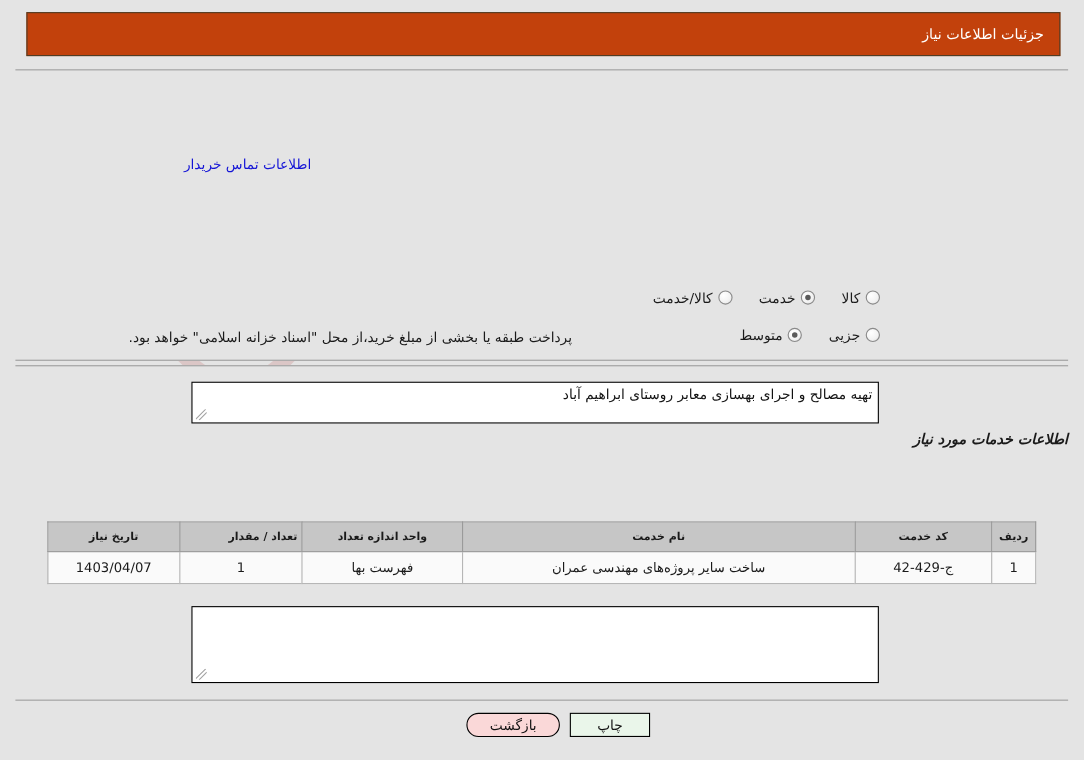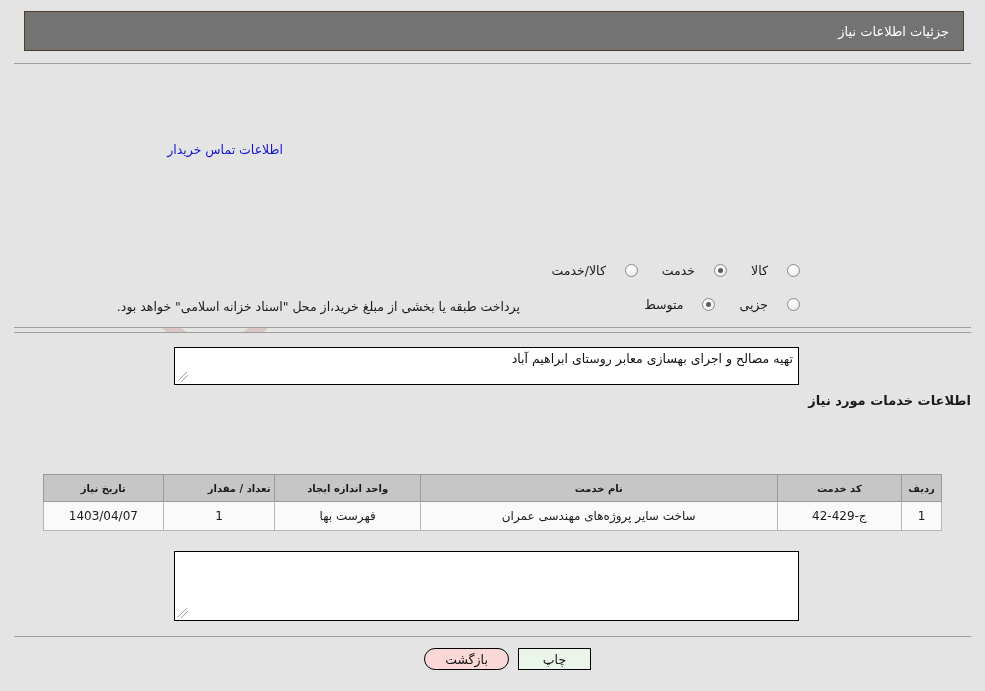--- a/index.html
+++ b/index.html
@@ -26,21 +26,21 @@
     z-index: 0;
     opacity: 1;
   }
   #watermark svg { width: 100%; height: 100%; }
 
   
   .header-bar {
     position: absolute;
     left: 24px; top: 11px;
     width: 940px; height: 40px;
-    background: #737373;
+    background: #c2410c;
     border: 1px solid #4f3d25;
     display: flex;
     align-items: center;
     justify-content: flex-start;
     padding-right: 14px;
     z-index: 3;
   }
   .header-bar .title {
     color: #ffffff;
     font-size: 13px;
@@ -125,21 +125,21 @@
   }
   .radio.on::after {
     content: ""; position: absolute;
     left: 3px; top: 3px; width: 5px; height: 5px;
     border-radius: 50%; background: #5a5a5a;
   }
   .radio-label { font-size: 12.5px; color: #1a1a1a; white-space: nowrap; }
 
   #rg-category { right: 185px; top: 263px; gap: 0; }
   #rg-process  { right: 185px; top: 297px; gap: 0; }
-  .ritem { display: flex; align-items: center; gap: 19px; }
+  .ritem { display: flex; align-items: center; gap: 5px; }
 
   #txt-payment {
     position: absolute; right: 465px; top: 299px;
     font-size: 12.5px; color: #1a1a1a; white-space: nowrap; z-index: 4;
   }
 
   
   #lbl-desc { position:absolute; right:14px; top:352px; width:110px; font-weight:bold; }
   #box-desc {
     position:absolute; right:186px; top:347px;
@@ -148,21 +148,21 @@
     font-size:12.5px; color:#111; padding:3px 5px 0 14px;
     overflow:hidden; z-index:4;
   }
   #box-desc .grip, #box-notes .grip {
     position:absolute; left:3px; bottom:2px;
     width:10px; height:10px; opacity:.55;
   }
 
   #lbl-services-info {
     position:absolute; right:14px; top:393px;
-    font-size:13px; font-weight:bold; color:#1a1a1a; z-index:4;
+    font-size:13px; font-weight:bold; color:#1a1a1a; z-index:4;font-style:italic;
   }
 
   #lbl-service-group { position:absolute; right:14px; top:439px; width:110px; font-weight:bold; }
   #fld-service-group {
     position:absolute; right:186px; top:435px; width:625px; height:22px;
   }
 
   
   #tbl-wrap {
     position:absolute; right:43px; top:474px; width:899px; z-index:4;
@@ -307,21 +307,21 @@
   <div class="lbl b" id="lbl-service-group">گروه خدمت:</div>
   <div class="fld right" id="fld-service-group">ساختمان</div>
 
   <div id="tbl-wrap">
     <table>
       <thead>
         <tr>
           <th style="width:40px;">ردیف</th>
           <th style="width:125px;">کد خدمت</th>
           <th style="width:358px;">نام خدمت</th>
-          <th style="width:146px;">واحد اندازه ایجاد</th>
+          <th style="width:146px;">واحد اندازه تعداد</th>
           <th style="width:110px;padding-left:44px;">تعداد / مقدار</th>
           <th style="width:120px;">تاریخ نیاز</th>
         </tr>
       </thead>
       <tbody>
         <tr>
           <td>1</td>
           <td>ج-429-42</td>
           <td>ساخت سایر پروژه‌های مهندسی عمران</td>
           <td>فهرست بها</td>

